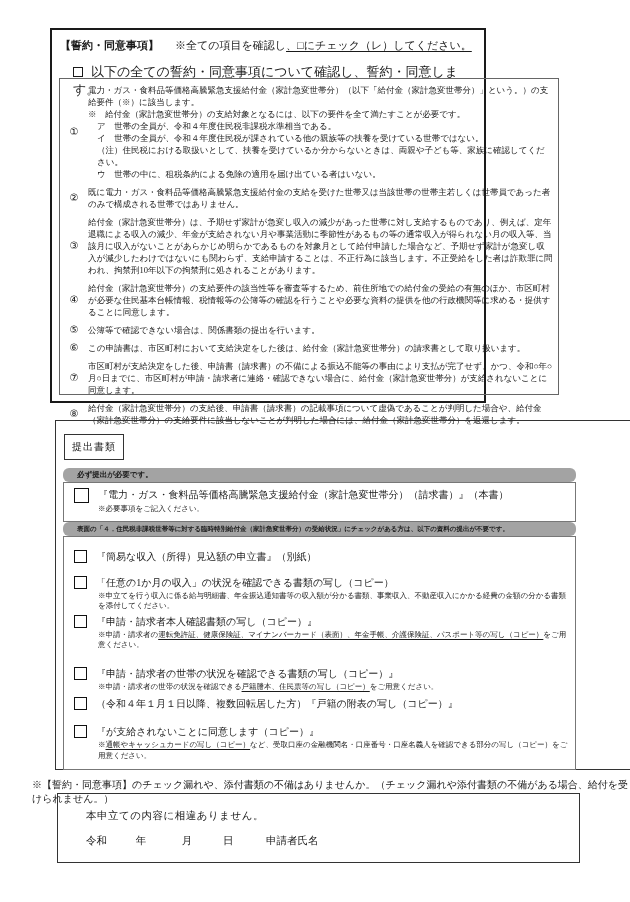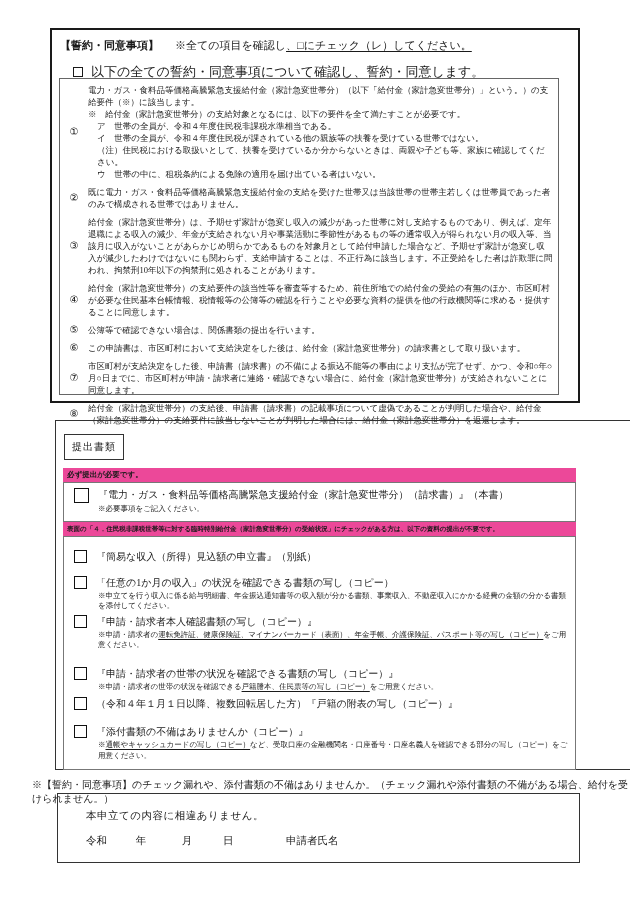--- a/index.html
+++ b/index.html
@@ -1,56 +1,56 @@
 <!DOCTYPE html>
 <html><head>
 <meta charset="utf-8">
 <style>
   html,body{margin:0;padding:0;background:#ffffff;}
   body{width:630px;height:902px;font-family:"Liberation Serif","DejaVu Serif",serif;color:#1a1a1a;}
   .page{position:relative;width:630px;height:902px;background:#fff;overflow:hidden;}
 
   
-  #pledge{position:absolute;left:50px;top:28px;width:530px;height:375px;border:2px solid #1a1a1a;box-sizing:border-box;}
+  #pledge{position:absolute;left:50px;top:28px;width:436px;height:375px;border:2px solid #1a1a1a;box-sizing:border-box;}
   .p-head{margin:8px 8px 0 8px;font-size:11px;white-space:nowrap;}
   .p-title{font-weight:bold;}
   .p-instr{margin-left:16px;}
   .u{text-decoration:underline;text-underline-offset:2px;}
   .p-agree{margin:10px 0 0 21px;font-size:13px;}
   .sq{display:inline-block;width:8px;height:8px;border:1px solid #1a1a1a;margin-right:8px;vertical-align:-1px;background:#fff;}
   #terms{position:absolute;left:7px;top:48px;width:500px;height:317px;border:1px solid #666;box-sizing:border-box;padding-top:5px;font-size:8.5px;line-height:12px;}
   .t-row{display:flex;margin-bottom:6px;}
   .t-num{flex:0 0 28px;display:flex;align-items:center;justify-content:center;font-size:10px;color:#111;}
   .t-body{flex:1;padding-right:5px;}
   .l-sub{padding-left:9px;}
 
   
   #submit{position:absolute;left:55px;top:420px;width:600px;height:350px;border:1.5px solid #333;box-sizing:border-box;}
   .s-label{position:absolute;left:8px;top:13px;width:58px;height:24px;border:1px solid #333;display:flex;align-items:center;justify-content:center;font-size:10px;letter-spacing:1px;background:#fff;}
   .s-inner{position:absolute;left:7px;top:47px;width:513px;}
-  .bar{background:#ec4899;font-size:7.5px;font-weight:bold;padding:2px 4px;line-height:10px;box-sizing:border-box;}
+  .bar{background:#a3a3a3;font-size:7.5px;font-weight:bold;padding:2px 14px;line-height:10px;box-sizing:border-box;border-radius:6px;}
   .bar.small{font-size:6.5px;white-space:nowrap;overflow:hidden;}
   .sbox{border:1px solid #777;box-sizing:border-box;background:#fff;}
   .boxA{padding:4px 6px 6px 10px;}
   .boxB{padding:12px 6px 8px 10px;}
   .item-row{display:flex;align-items:flex-start;}
   .cb{width:13px;height:13px;border:1.5px solid #111;flex:0 0 13px;margin-right:9px;margin-top:1px;background:#fff;box-sizing:border-box;}
   .cb.big{width:15px;height:15px;flex-basis:15px;}
   .item-title{font-size:10px;line-height:15px;}
   .note{font-size:7.5px;line-height:10.5px;margin-left:24px;margin-top:1px;}
 
   
   #footer-note{position:absolute;left:32px;top:778px;font-size:10px;}
   #declare{position:absolute;left:57px;top:793px;width:523px;height:70px;border:1.5px solid #333;box-sizing:border-box;}
   .d-statement{margin:15px 0 0 28px;font-size:10.5px;letter-spacing:0.5px;}
   .d-date{margin:11px 0 0 28px;font-size:10.5px;}
   .d-date .g1{margin-left:26px;}
   .d-date .g2{margin-left:33px;}
   .d-date .g3{margin-left:28px;}
-  .d-date .g4{margin-left:50px;}
+  .d-date .g4{margin-left:30px;}
 </style>
 </head>
 <body>
 
 <div class="page">
 
   <div id="pledge">
     <div class="p-head">
       <span class="p-title">【誓約・同意事項】</span><span class="p-instr"><span>※全ての項目を確認し</span><span class="u">、□にチェック（レ）してください。</span></span>
     </div>
@@ -162,21 +162,21 @@
         <div style="margin-bottom:13px;">
           <div class="item-row">
             <span class="cb"></span>
             <span class="item-title">（令和４年１月１日以降、複数回転居した方）『戸籍の附表の写し（コピー）』</span>
           </div>
         </div>
 
         <div>
           <div class="item-row">
             <span class="cb"></span>
-            <span class="item-title">『添付書類の不備はありませんか（コピー）』</span>
+            <span class="item-title">『が支給されないことに同意します（コピー）』</span>
           </div>
           <div class="note"><span>※</span><span class="u">通帳やキャッシュカードの写し（コピー）</span><span>など、受取口座の金融機関名・口座番号・口座名義人を確認できる部分の写し（コピー）をご用意ください。</span></div>
         </div>
 
       </div>
     </div>
   </div>
 
   <div id="footer-note">※【誓約・同意事項】のチェック漏れや、添付書類の不備はありませんか。（チェック漏れや添付書類の不備がある場合、給付を受けられません。）</div>
 

